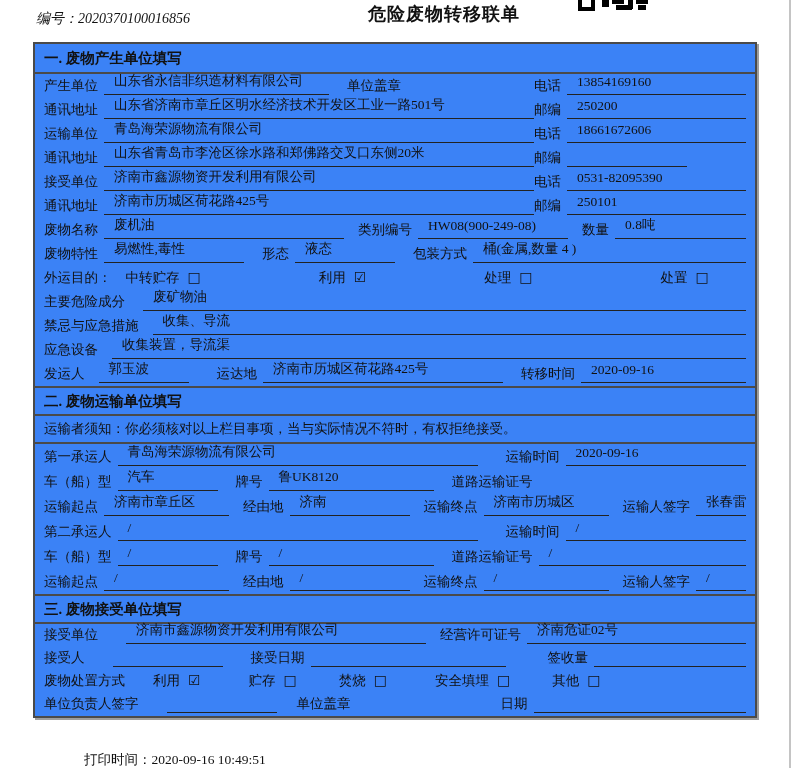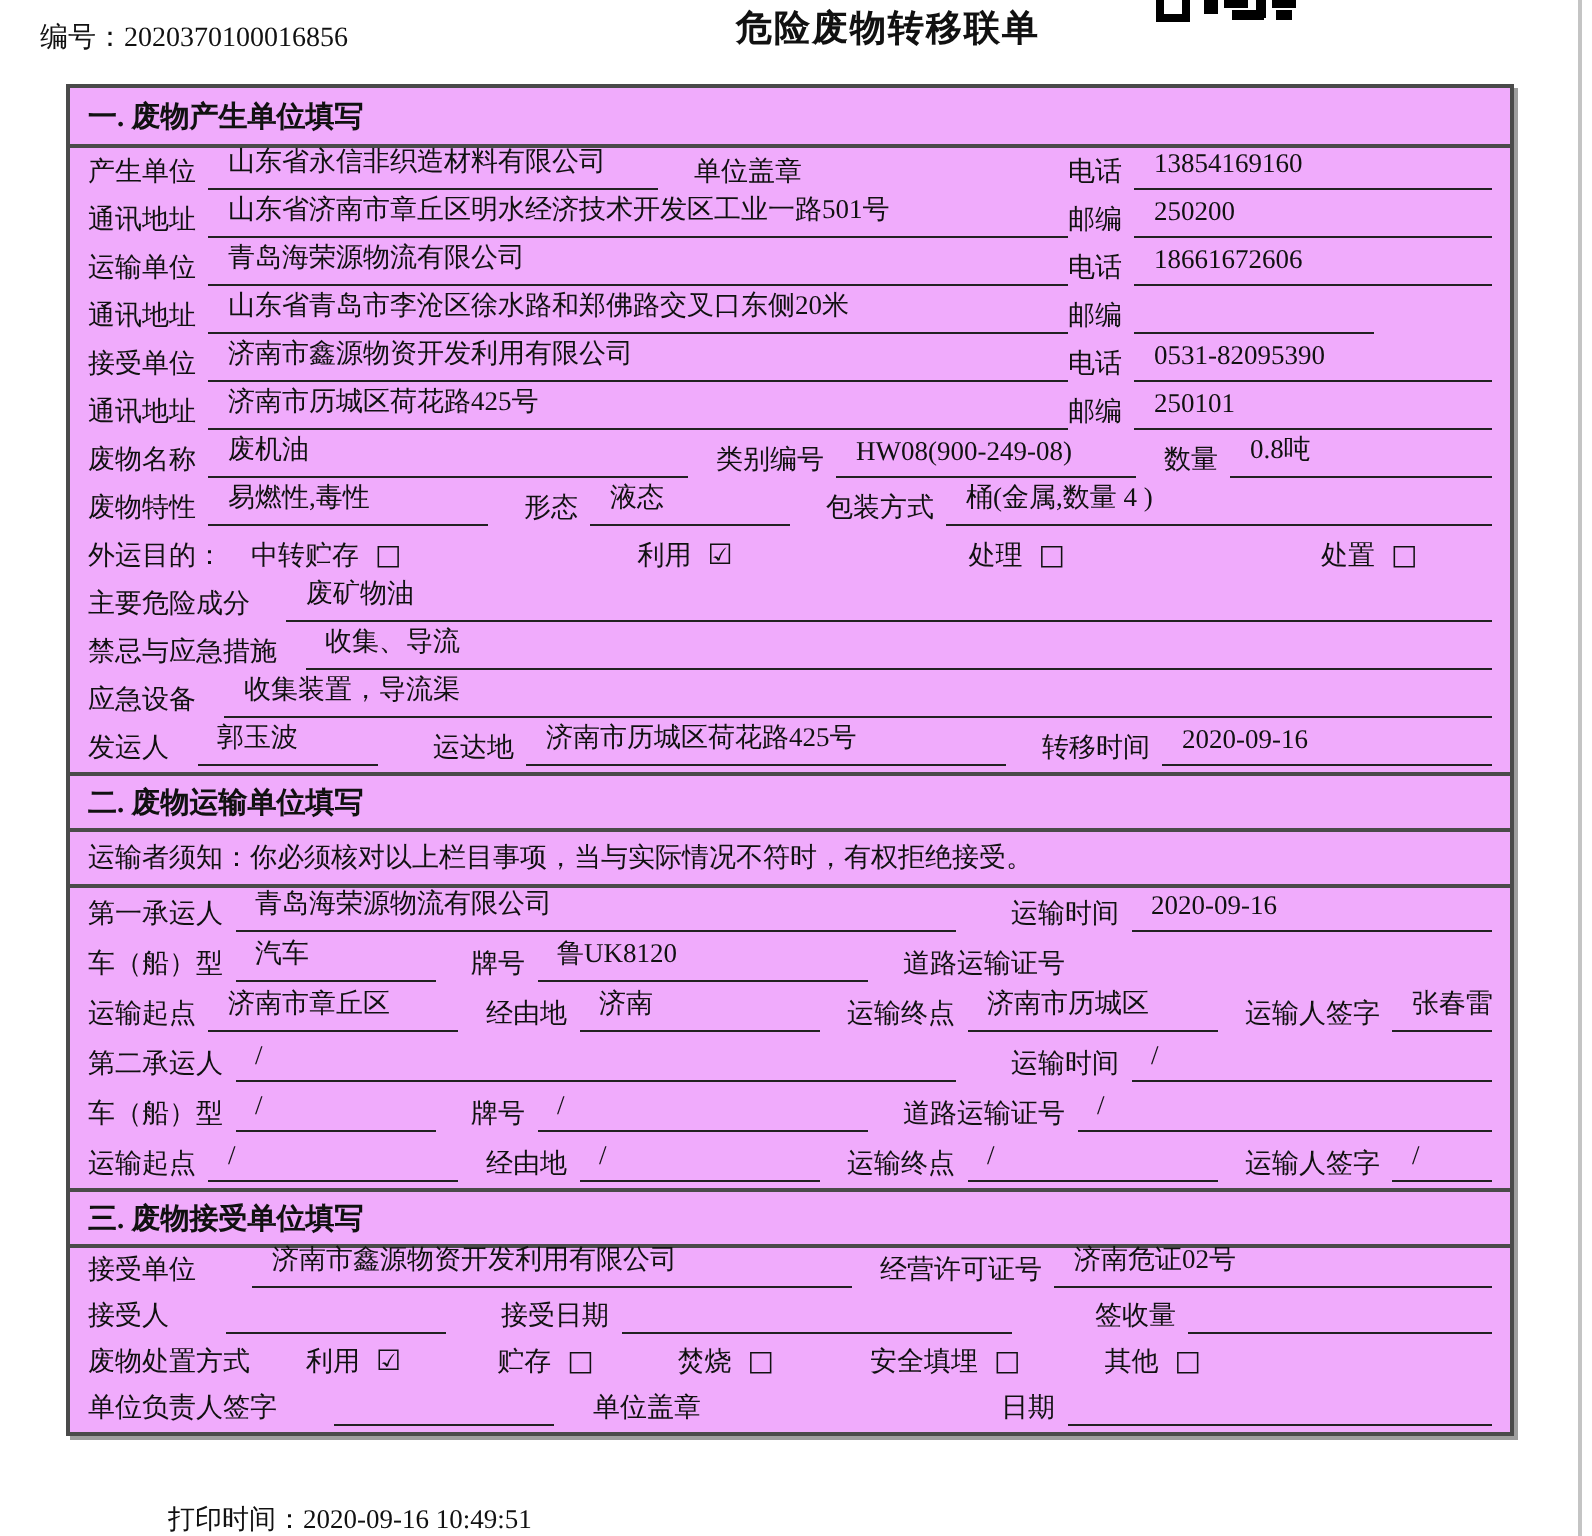--- a/index.html
+++ b/index.html
@@ -1,25 +1,25 @@
 <!DOCTYPE html>
 <html><head>
 <meta charset="utf-8">
 <style>
   html,body{margin:0;padding:0;width:796px;height:768px;background:#fff;overflow:hidden;
     font-family:"Liberation Serif","DejaVu Serif",serif;color:#111;position:relative;}
   .abs{position:absolute;}
-  #serial{left:20px;top:10px;font-size:14px;white-space:nowrap;}
+  #serial{left:36px;top:10px;font-size:14px;white-space:nowrap;font-style:italic;}
   #title{left:0;top:2px;width:796px;text-align:center;padding-left:92px;box-sizing:border-box;
     font-size:18px;font-weight:bold;letter-spacing:1px;}
   #qr{left:578px;top:0;}
   #edge{left:789px;top:0;width:2px;height:768px;background:#c4c4c4;}
   #print-line{left:36px;top:751px;font-size:13.5px;margin-left:48px;}
   .sheet{position:absolute;left:33px;top:42px;width:724px;box-sizing:border-box;
-    border:2px solid #4a4a4a;background:#f0abfc;box-shadow:2px 2px 0 #9e9e9e;}
+    border:2px solid #4a4a4a;background:#3b82f6;box-shadow:2px 2px 0 #9e9e9e;}
   .sec-h{height:30px;display:flex;align-items:center;padding:0 9px;font-weight:bold;
     font-size:14.5px;border-top:2px solid #4a4a4a;border-bottom:2px solid #4a4a4a;box-sizing:border-box;}
   .sec-h.first{border-top:none;}
   .notice{height:28px;display:flex;align-items:center;padding:0 9px;font-size:13.5px;
     border-bottom:2px solid #4a4a4a;box-sizing:border-box;white-space:nowrap;}
   .r{display:flex;align-items:flex-end;padding:0 9px 3px;font-size:13.5px;box-sizing:border-box;}
   .h24{height:24px;} .h25{height:25px;} .h23{height:23px;}
   .lc{flex:1;display:flex;align-items:flex-end;min-width:0;}
   .rc{width:212px;display:flex;align-items:flex-end;flex:none;}
   .lbl{white-space:nowrap;flex:none;}

